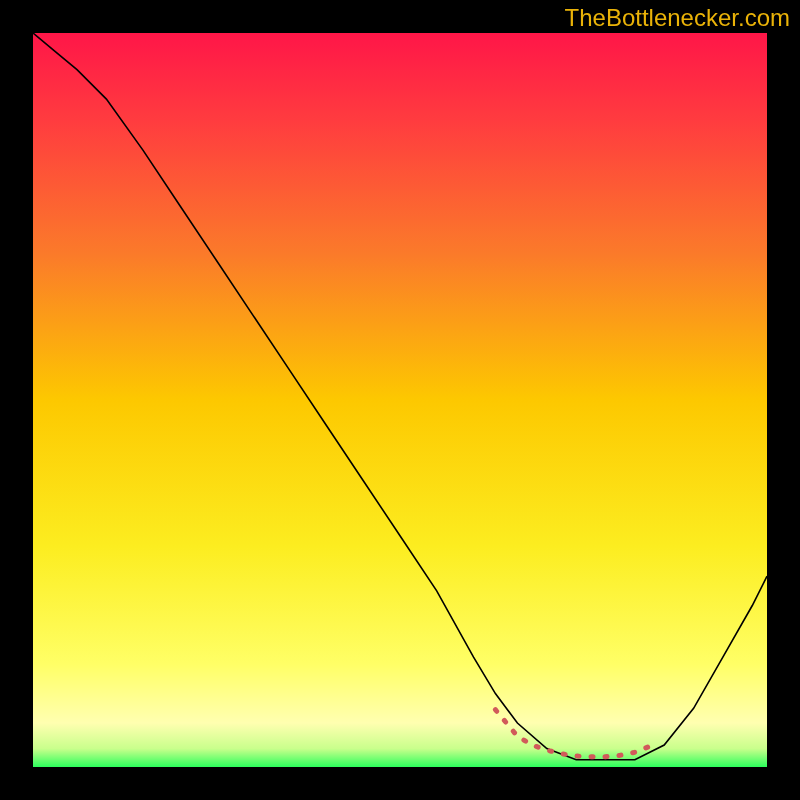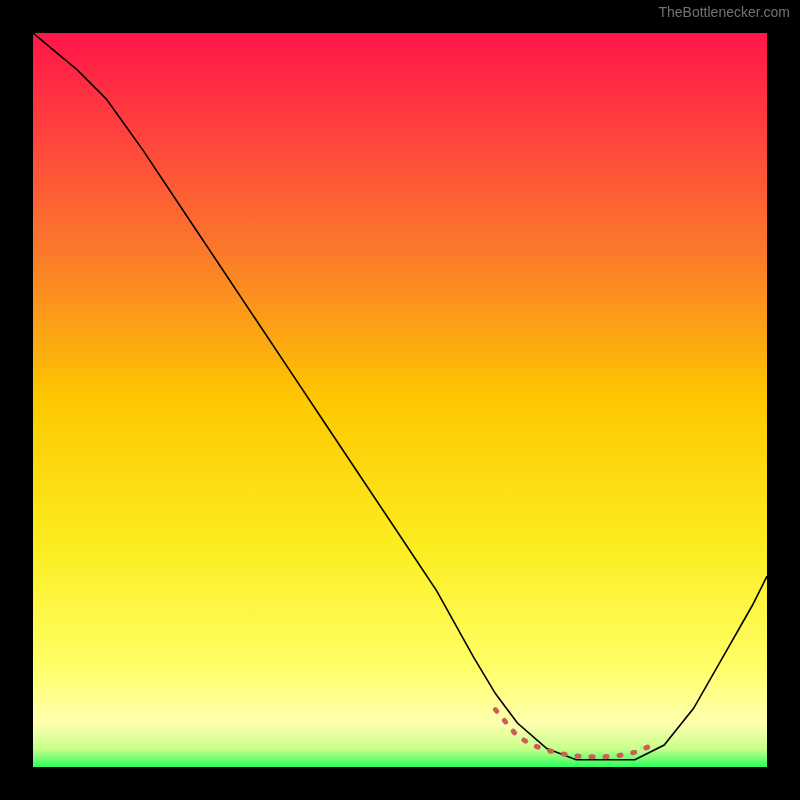--- a/index.html
+++ b/index.html
@@ -8,22 +8,22 @@
     width: 800px;
     height: 800px;
     background: #000;
     position: relative;
     font-family: Arial, sans-serif;
   }
   .watermark {
     position: absolute;
     top: 4px;
     right: 10px;
-    color: #737373;
-    font-size: 14px;
+    color: #eab308;
+    font-size: 24px;
     font-weight: 500;
     z-index: 10;
   }
   .plot {
     position: absolute;
     left: 33px;
     top: 33px;
     width: 734px;
     height: 734px;
   }

